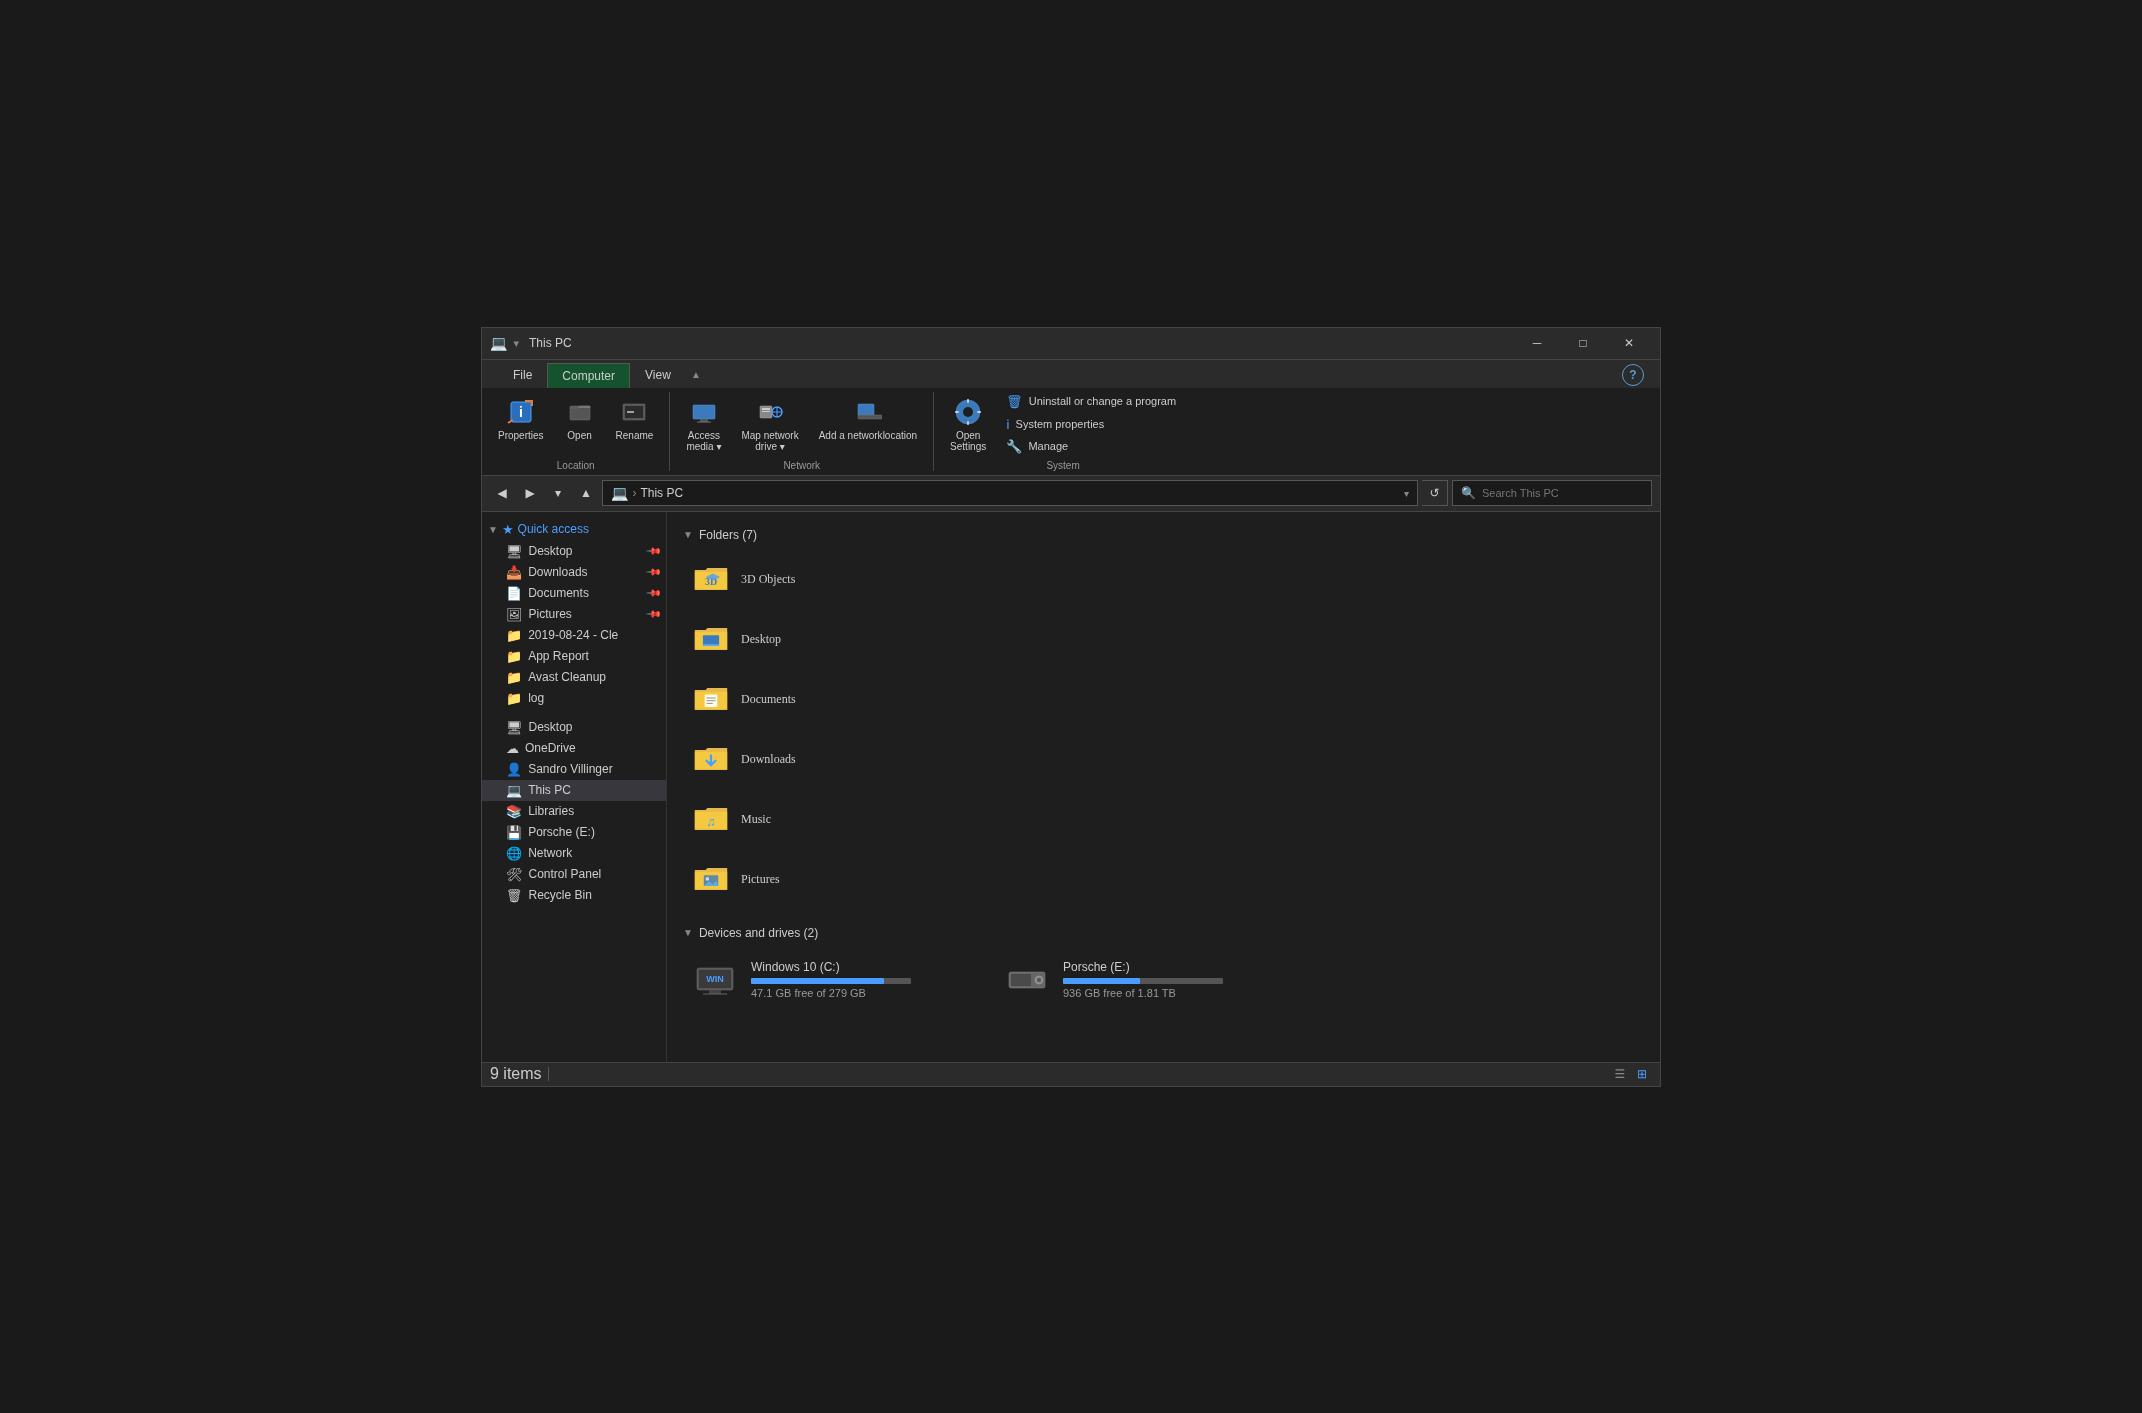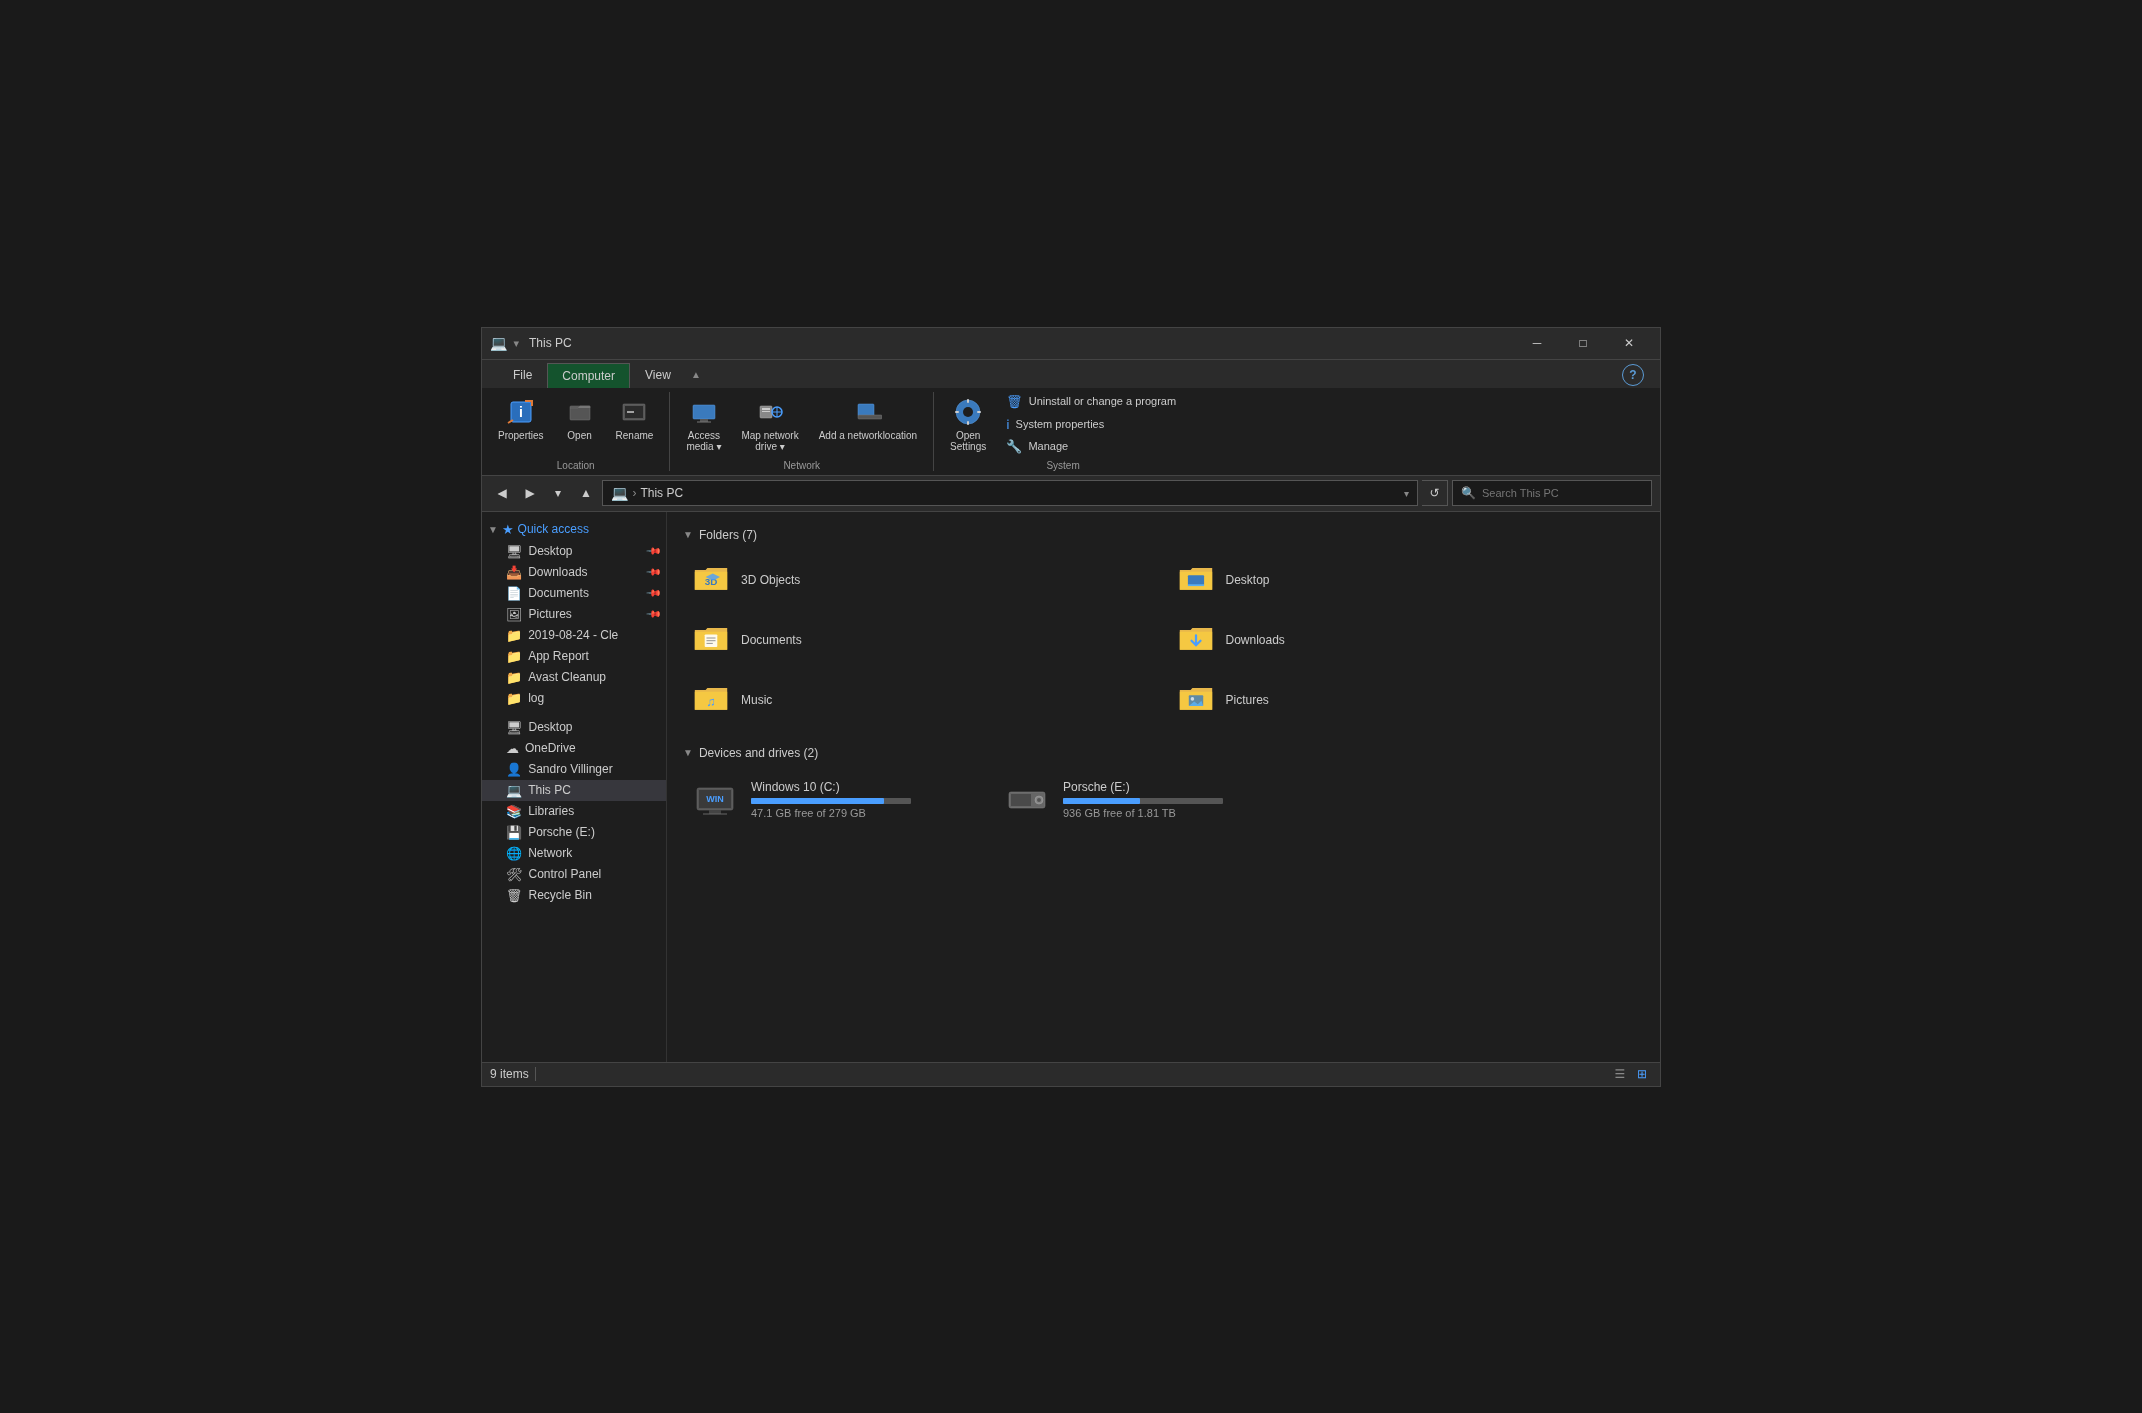--- a/index.html
+++ b/index.html
@@ -301,23 +301,24 @@
       display: flex;
       align-items: center;
       gap: 6px;
       margin-bottom: 12px;
       margin-top: 4px;
     }
     .section-toggle { color: #888; font-size: 10px; cursor: pointer; }
     .section-title { font-size: 12px; color: #ccc; }
     .folders-grid {
       display: grid;
-      grid-template-columns: repeat(2, 1fr);
+      grid-template-columns: repeat(1, 1fr);
       gap: 8px;
       margin-bottom: 20px;
+      font-family: Liberation Serif, serif;
     }
     .folder-item {
       display: flex;
       align-items: center;
       gap: 8px;
       padding: 8px 10px;
       cursor: pointer;
       border-radius: 2px;
     }
     .folder-icon-wrap {
@@ -365,21 +366,21 @@
     
     .status-bar {
       height: 24px;
       background: #2b2b2b;
       border-top: 1px solid #444;
       display: flex;
       align-items: center;
       padding: 0 8px;
       flex-shrink: 0;
     }
-    .status-text { font-size: 12px; color: #ccc; }
+    .status-text { font-size: 16px; color: #ccc; }
     .status-sep {
       width: 1px;
       height: 14px;
       background: #555;
       margin: 0 6px;
     }
     .status-right { margin-left: auto; display: flex; gap: 2px; }
     .view-btn {
       width: 20px;
       height: 20px;

